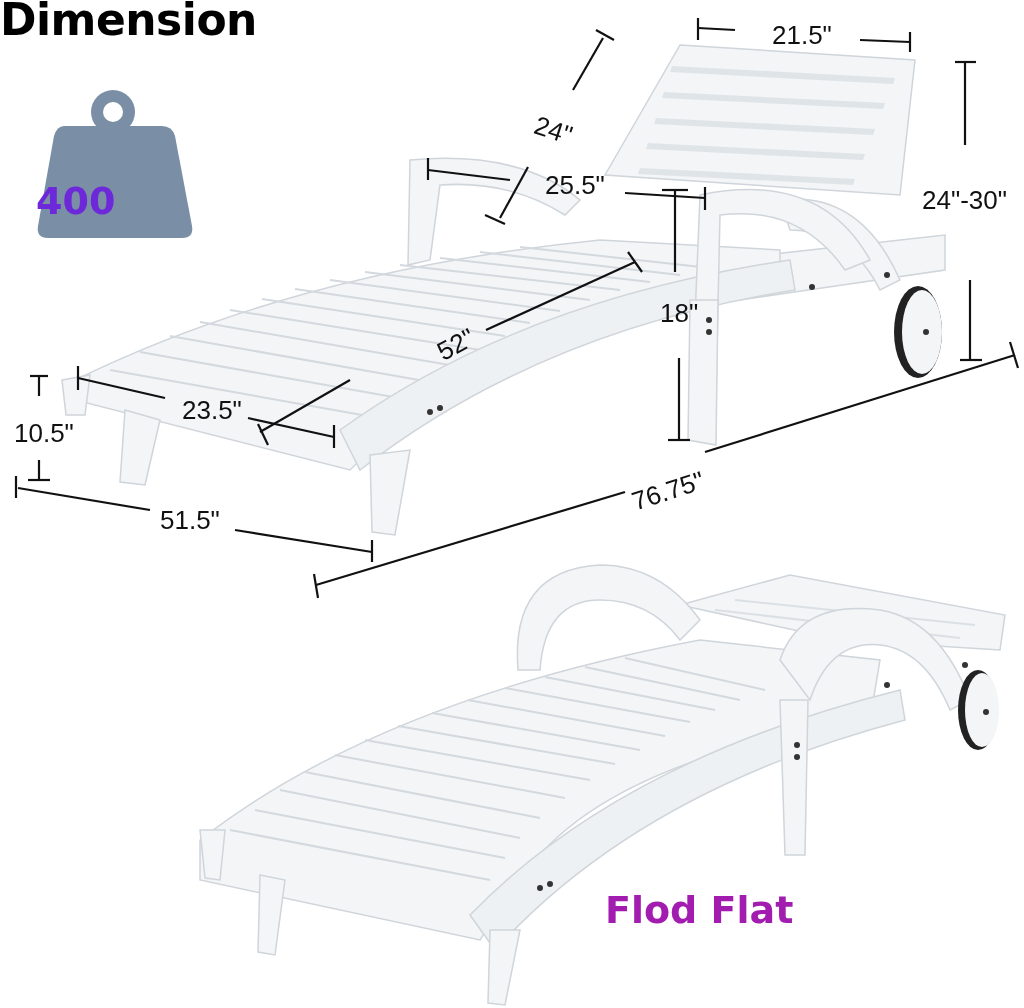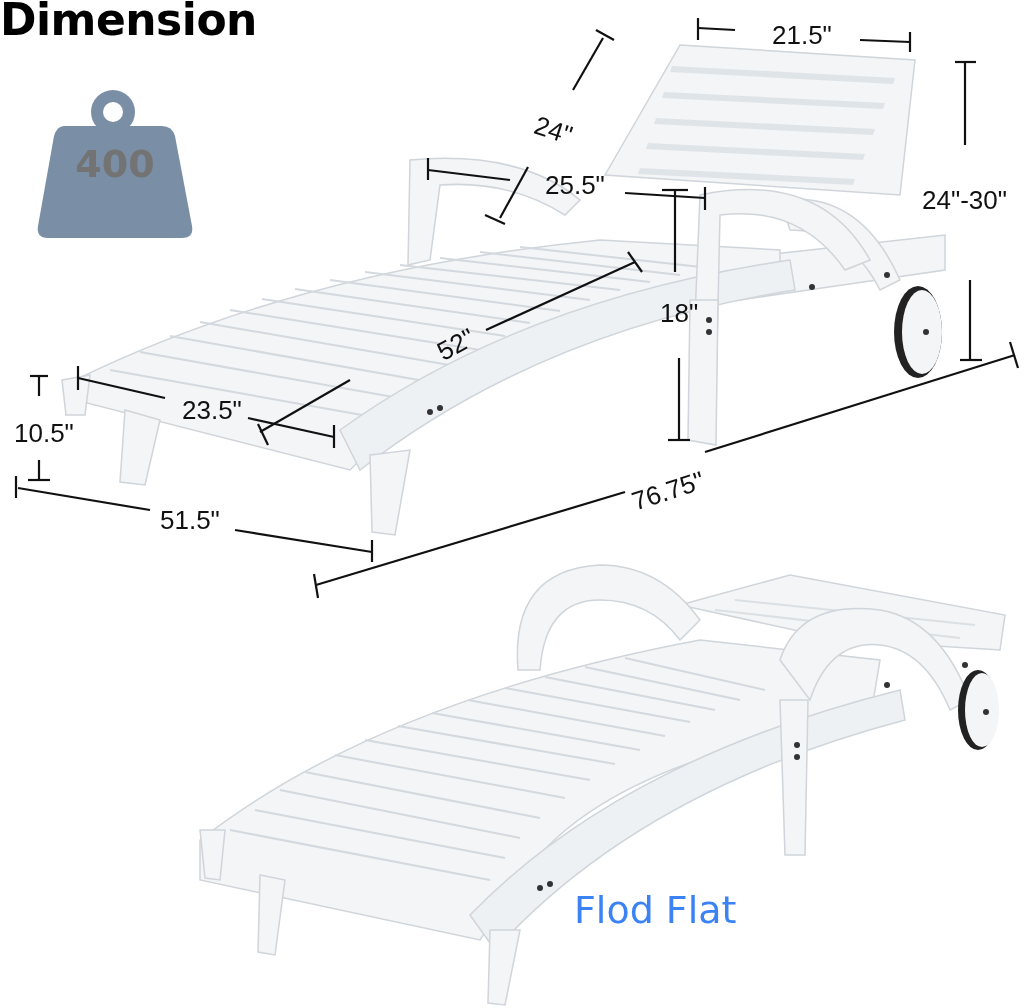--- a/index.html
+++ b/index.html
@@ -1,29 +1,29 @@
 <!DOCTYPE html>
 <html><head>
 <meta charset="utf-8">
 <style>
   html, body { margin: 0; padding: 0; background: #ffffff; }
   body { width: 1024px; height: 1008px; position: relative; overflow: hidden;
          font-family: "DejaVu Sans", sans-serif; }
   .title { position: absolute; left: 0; top: -6px; font-family: "DejaVu Sans", sans-serif;
            font-weight: bold; font-size: 44px; color: #000; letter-spacing: -0.5px; }
   .weight { position: absolute; left: 36px; top: 86px; width: 158px; height: 154px; }
-  .weight-text { position: absolute; left: 0; width: 158px; text-align: center; color: #737373;
-                 font-family: "DejaVu Sans", sans-serif; font-weight: bold; }
+  .weight-text { position: absolute; left: 0; width: 158px; color: #6d28d9;
+                 font-family: "DejaVu Sans", sans-serif; font-weight: bold; margin-top: 37px; }
   .w1 { top: 56px; font-size: 38px; }
   .w2 { top: 98px; font-size: 34px; }
   svg.scene { position: absolute; left: 0; top: 0; }
   .dim { position: absolute; font-family: "Liberation Sans", sans-serif; font-size: 26px;
          color: #111; white-space: nowrap; transform-origin: left top; }
-  .flat { position: absolute; left: 574px; top: 888px; font-family: "DejaVu Sans", sans-serif;
-          font-weight: normal; font-size: 38px; color: #3b82f6; }
+  .flat { position: absolute; left: 605px; top: 888px; font-family: "DejaVu Sans", sans-serif;
+          font-weight: bold; font-size: 38px; color: #a21caf; }
 </style>
 </head>
 <body>
 
 <div class="title">Dimension</div>
 
 <div class="weight">
   <svg width="158" height="154" viewBox="0 0 158 154">
     <circle cx="77" cy="26" r="22" fill="#7a8ea5"></circle>
     <circle cx="77" cy="26" r="10" fill="#fff"></circle>

